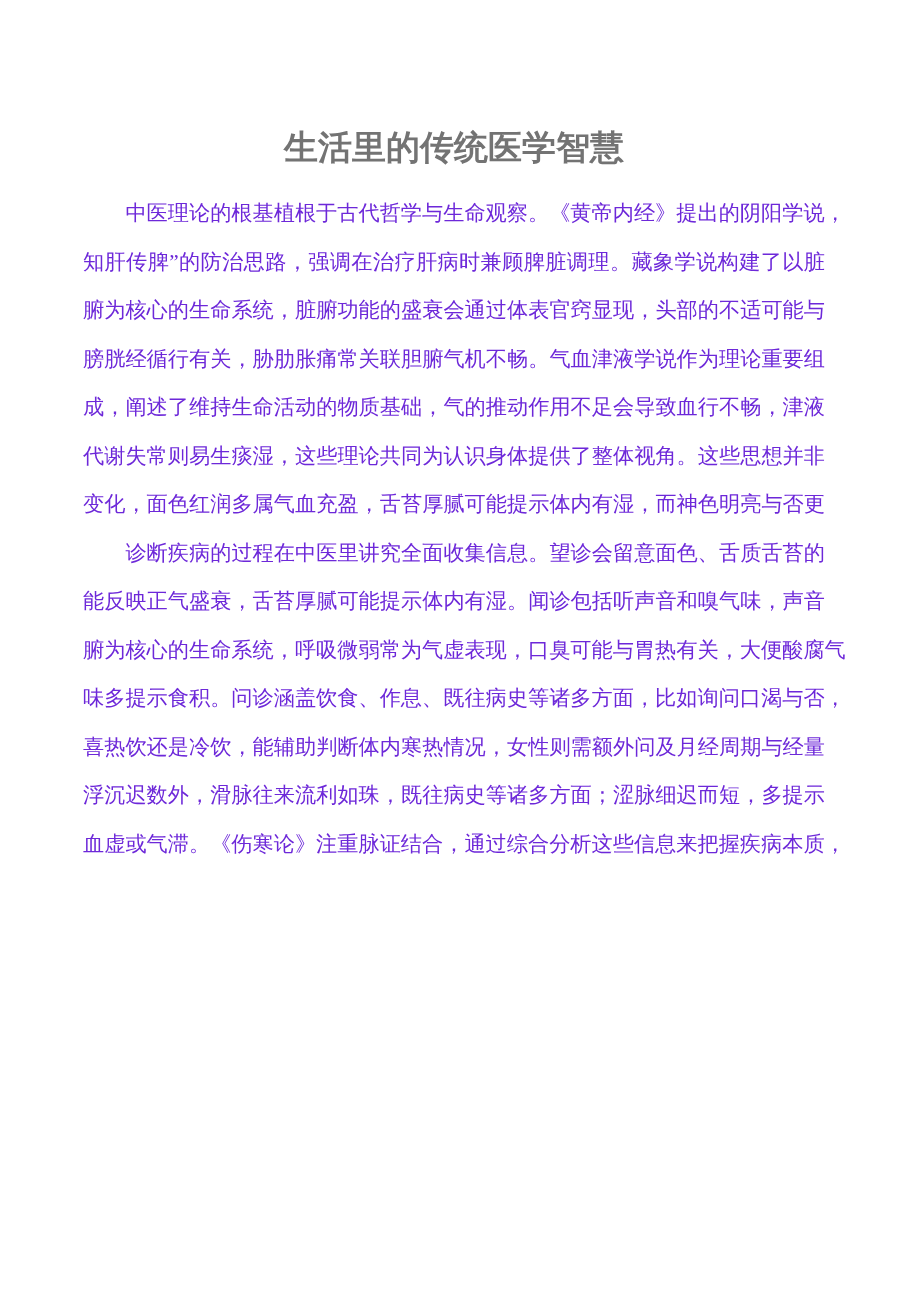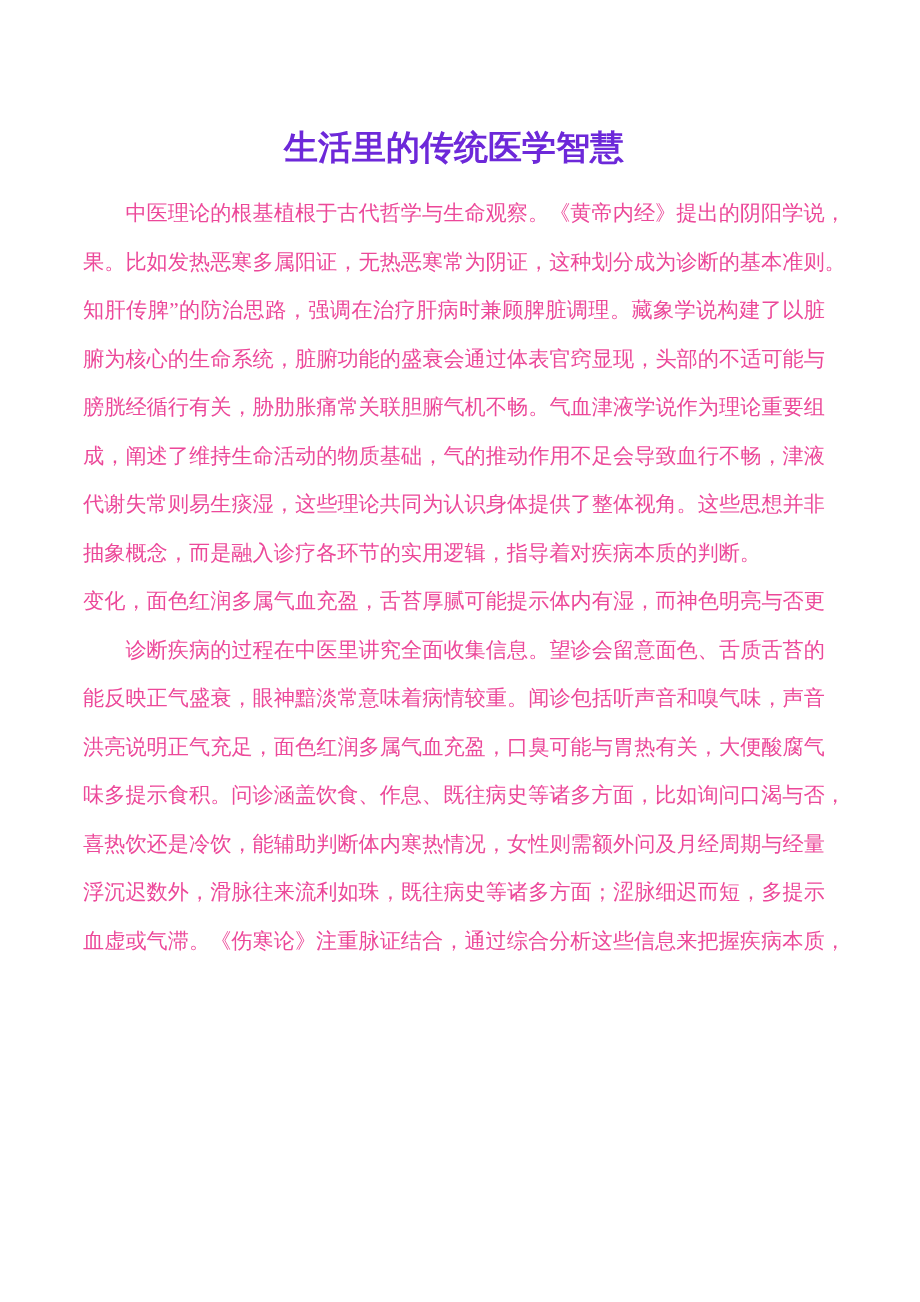--- a/index.html
+++ b/index.html
@@ -17,27 +17,27 @@
     color: #000000;
     overflow: hidden;
   }
   .doc-title {
     margin: 0 0 22px 0;
     text-align: center;
     font-family: "Liberation Sans", "DejaVu Sans", sans-serif;
     font-weight: bold;
     font-size: 34px;
     line-height: 39px;
-    color: #6d28d9;
+    color: #737373;
     white-space: nowrap;
   }
   .doc-body {
     font-family: "Liberation Serif", "DejaVu Serif", serif;
     font-size: 21.2px;
-    color: #ec4899;
+    color: #6d28d9;
   }
   .para {
     margin: 0;
     padding: 0;
   }
   .line {
     line-height: 48.5px;
     height: 48.5px;
     white-space: nowrap;
     text-align: justify;
@@ -55,34 +55,32 @@
 <body>
 
 <div class="page">
 
   <h1 class="doc-title">生活里的传统医学智慧</h1>
 
   <div class="doc-body">
 
     <div class="para">
       <div class="line indent">中医理论的根基植根于古代哲学与生命观察。《黄帝内经》提出的阴阳学说，</div>
-      <div class="line">果。比如发热恶寒多属阳证，无热恶寒常为阴证，这种划分成为诊断的基本准则。</div>
       <div class="line">知肝传脾”的防治思路，强调在治疗肝病时兼顾脾脏调理。藏象学说构建了以脏</div>
       <div class="line">腑为核心的生命系统，脏腑功能的盛衰会通过体表官窍显现，头部的不适可能与</div>
       <div class="line">膀胱经循行有关，胁肋胀痛常关联胆腑气机不畅。气血津液学说作为理论重要组</div>
       <div class="line">成，阐述了维持生命活动的物质基础，气的推动作用不足会导致血行不畅，津液</div>
       <div class="line">代谢失常则易生痰湿，这些理论共同为认识身体提供了整体视角。这些思想并非</div>
-      <div class="line para-end">抽象概念，而是融入诊疗各环节的实用逻辑，指导着对疾病本质的判断。</div>
     </div>
 
     <div class="para">
       <div class="line">变化，面色红润多属气血充盈，舌苔厚腻可能提示体内有湿，而神色明亮与否更</div>
       <div class="line indent">诊断疾病的过程在中医里讲究全面收集信息。望诊会留意面色、舌质舌苔的</div>
-      <div class="line">能反映正气盛衰，眼神黯淡常意味着病情较重。闻诊包括听声音和嗅气味，声音</div>
-      <div class="line">洪亮说明正气充足，面色红润多属气血充盈，口臭可能与胃热有关，大便酸腐气</div>
+      <div class="line">能反映正气盛衰，舌苔厚腻可能提示体内有湿。闻诊包括听声音和嗅气味，声音</div>
+      <div class="line">腑为核心的生命系统，呼吸微弱常为气虚表现，口臭可能与胃热有关，大便酸腐气</div>
       <div class="line">味多提示食积。问诊涵盖饮食、作息、既往病史等诸多方面，比如询问口渴与否，</div>
       <div class="line">喜热饮还是冷饮，能辅助判断体内寒热情况，女性则需额外问及月经周期与经量</div>
       <div class="line">浮沉迟数外，滑脉往来流利如珠，既往病史等诸多方面；涩脉细迟而短，多提示</div>
       <div class="line">血虚或气滞。《伤寒论》注重脉证结合，通过综合分析这些信息来把握疾病本质，</div>
     </div>
 
   </div>
 </div>
 
 </body></html>

